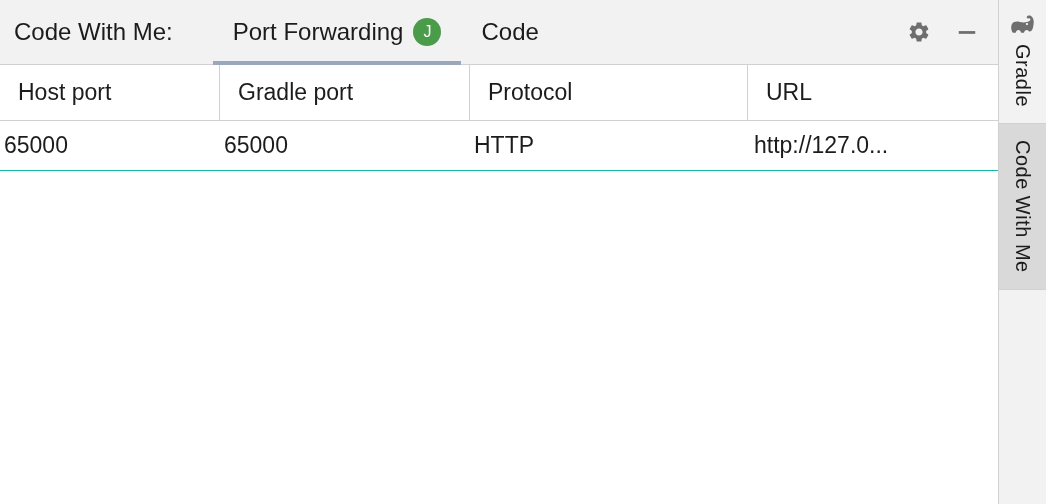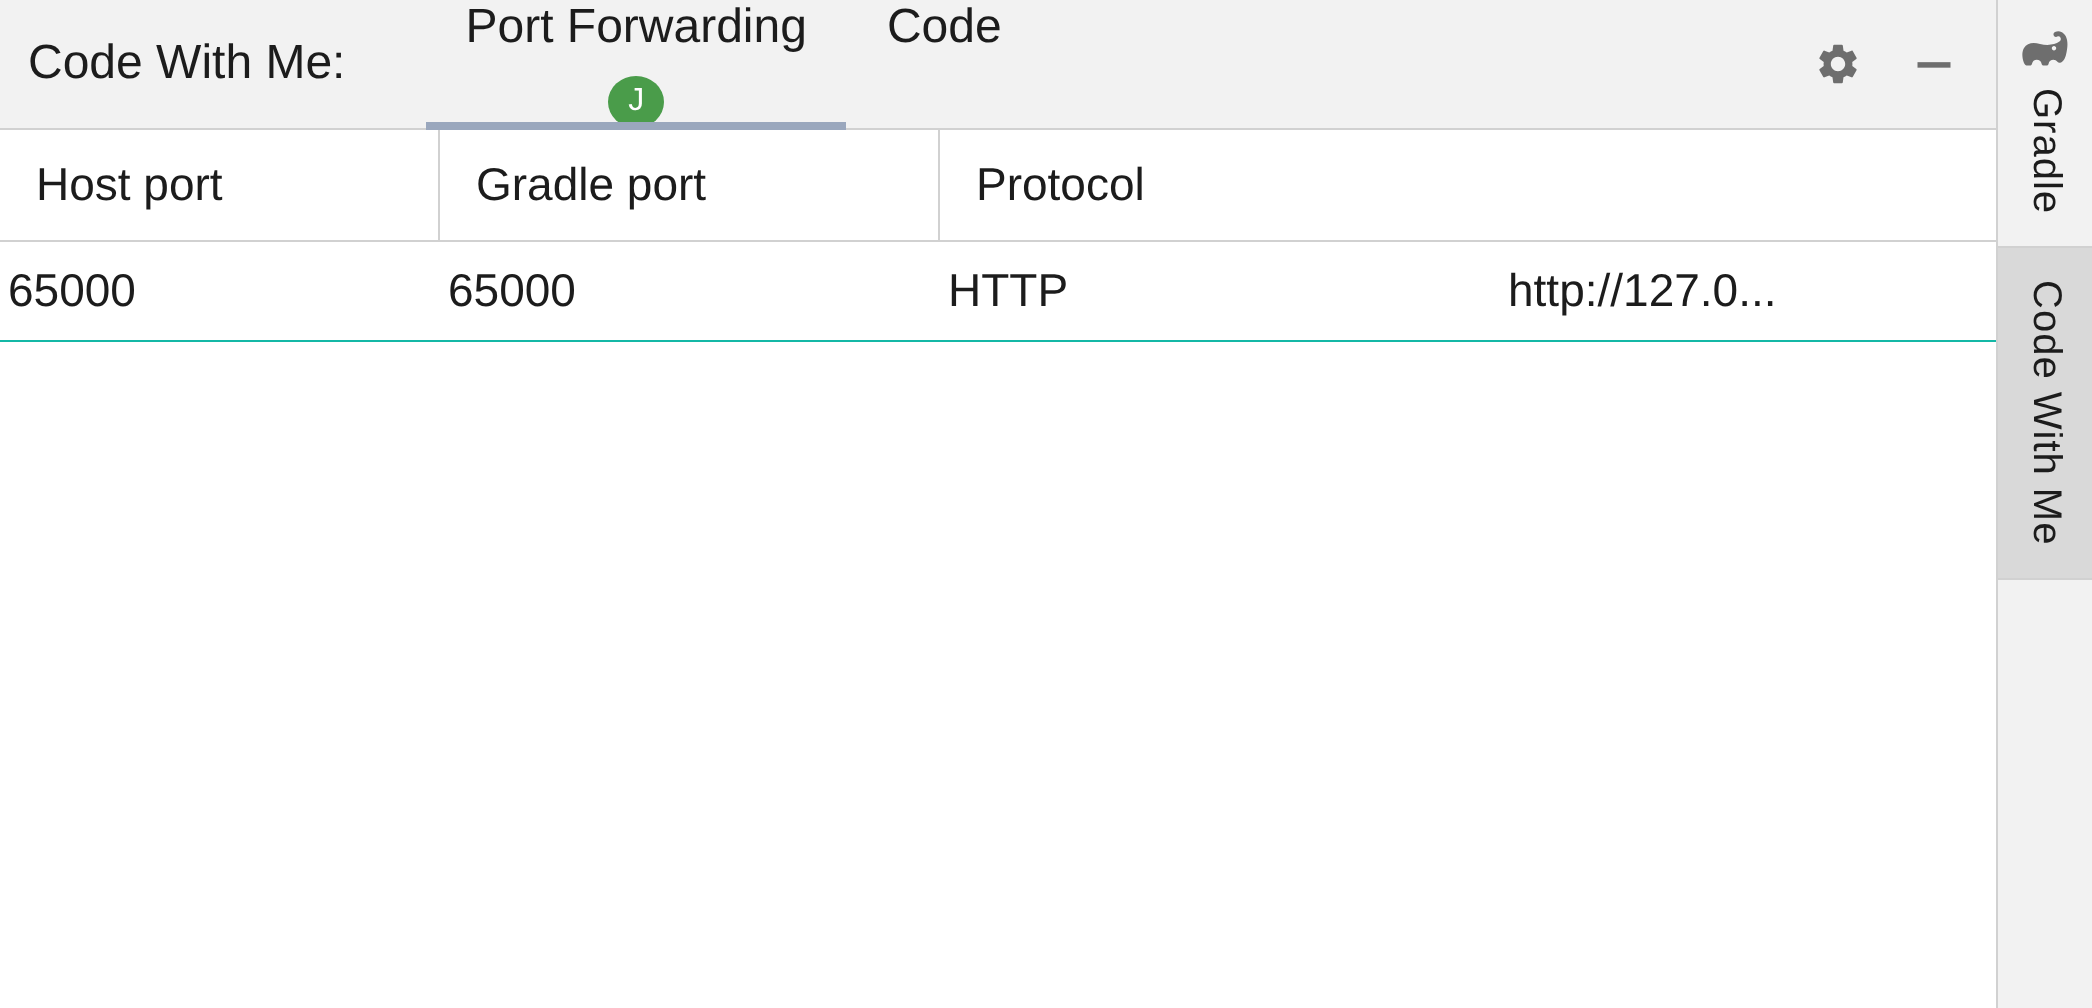--- a/index.html
+++ b/index.html
@@ -39,21 +39,20 @@
     .tab {
       font-size: 24px;
       color: #1c1c1c;
       padding: 0 20px;
       height: 100%;
       display: flex;
       align-items: center;
       position: relative;
       cursor: pointer;
       gap: 10px;
-      flex-direction: column;
     }
     .tab.active::after {
       content: "";
       position: absolute;
       left: 0;
       right: 0;
       bottom: -1px;
       height: 4px;
       background: #9aa7bd;
     }
@@ -190,20 +189,21 @@
         </svg>
       </div>
     </div>
   </div>
 
   <div class="table">
     <div class="table-header">
       <div class="th col-host">Host port</div>
       <div class="th col-local">Gradle port</div>
       <div class="th col-proto">Protocol</div>
+      <div class="th col-url">URL</div>
     </div>
     <div class="table-row">
       <div class="td col-host">65000</div>
       <div class="td col-local">65000</div>
       <div class="td col-proto">HTTP</div>
       <div class="td col-url">http://127.0...</div>
     </div>
   </div>
 </div>
 

